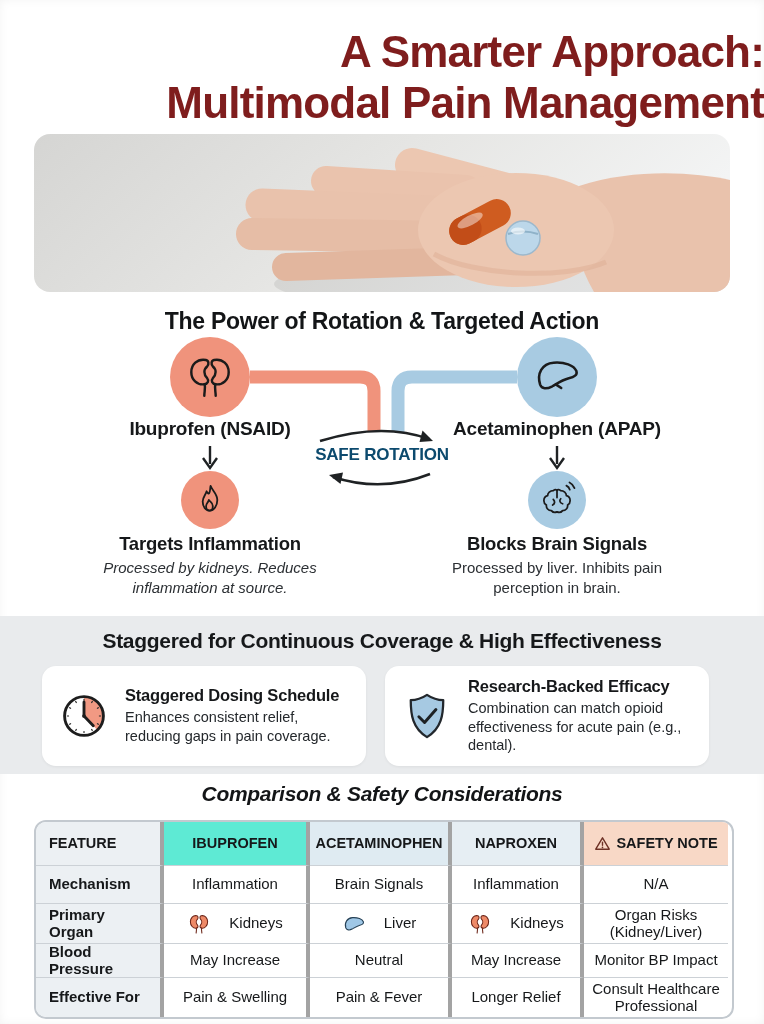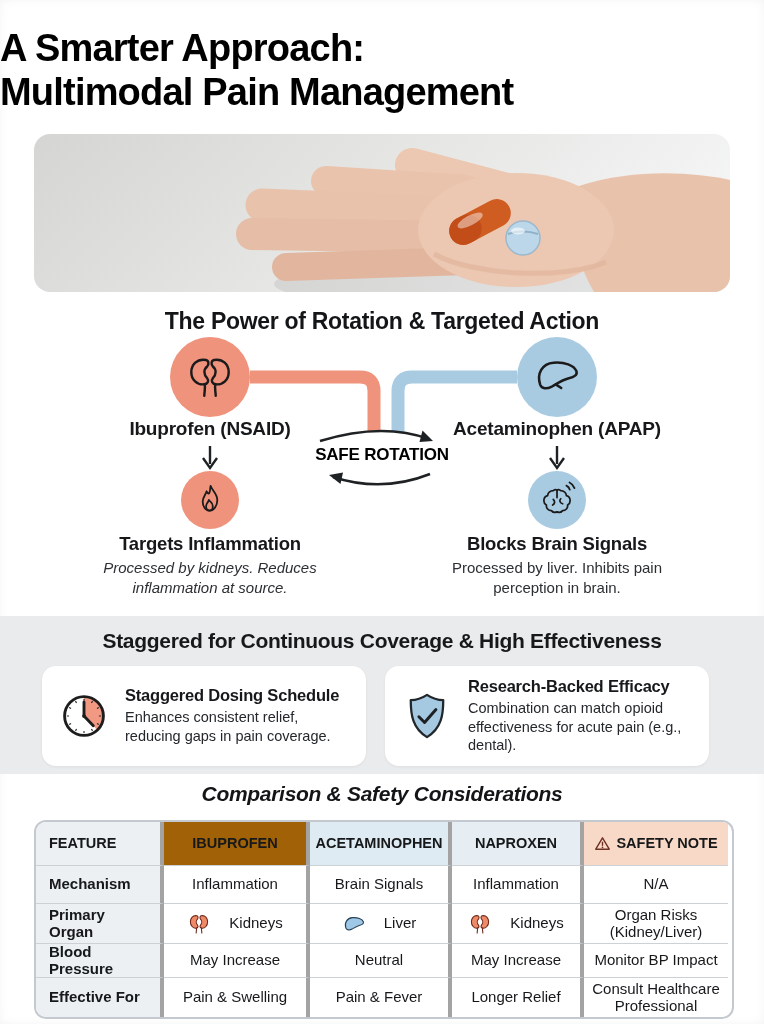--- a/index.html
+++ b/index.html
@@ -2,41 +2,41 @@
 <html><head>
 <meta charset="utf-8">
 <style>
   html,body{margin:0;padding:0;background:#ffffff;}
   #page{
     position:relative;width:764px;height:1024px;background:#ffffff;
     font-family:"Liberation Sans",sans-serif;color:#16181a;overflow:hidden;
     box-shadow:inset 0 0 10px rgba(0,0,0,.05);
   }
   
-  .title{position:absolute;top:26px;left:0;width:764px;text-align:left;
-    font-size:38px;font-weight:700;letter-spacing:-.8px;line-height:1.17;color:#000000;}
+  .title{position:absolute;top:26px;left:0;width:764px;text-align:right;
+    font-size:44px;font-weight:700;letter-spacing:-.8px;line-height:1.17;color:#7f1d1d;}
   
   .photo{position:absolute;top:134px;left:34px;width:696px;height:158px;border-radius:16px;overflow:hidden;}
   
   .h-sec{position:absolute;left:0;width:764px;text-align:center;font-weight:700;color:#131517;}
   .h-rotation{top:308px;font-size:23px;letter-spacing:-.3px;}
   .h-comparison{top:782px;font-size:21px;letter-spacing:-.3px;font-style:italic;}
   
   .diagram{position:absolute;top:334px;left:0;width:764px;height:266px;}
   .diagram svg.connectors{position:absolute;left:0;top:0;pointer-events:none;}
   .node{position:absolute;border-radius:50%;display:flex;align-items:center;justify-content:center;}
   .node.big{width:80px;height:80px;top:3px;}
   .node.small{width:58px;height:58px;top:137px;}
   .salmon{background:#F0937C;}
   .blue{background:#A8CBE2;}
   .drug-label{position:absolute;top:84px;width:280px;text-align:center;font-size:19px;font-weight:700;letter-spacing:-.2px;}
   .effect-title{position:absolute;top:199px;width:300px;text-align:center;font-size:18.5px;font-weight:700;letter-spacing:-.2px;}
   .effect-caption{position:absolute;top:224px;width:280px;text-align:center;font-size:15px;line-height:1.32;color:#2b2f33;}
   .rotation-label{position:absolute;top:111px;left:282px;width:200px;text-align:center;
-    font-size:17px;font-weight:700;letter-spacing:-.2px;color:#000000;}
+    font-size:17px;font-weight:700;letter-spacing:-.2px;color:#0c4a6e;}
   
   .band{position:absolute;top:608px;left:0;width:764px;height:158px;background:#E9EBED;margin-top:8px;}
   .band-heading{margin-top:13px;text-align:center;font-size:21px;font-weight:700;letter-spacing:-.3px;}
   .cards{display:flex;gap:19px;padding:13px 55px 0 42px;}
   .card{flex:1;background:#ffffff;border-radius:14px;padding:11px 14px;display:flex;align-items:center;gap:13px;
     box-shadow:0 1px 3px rgba(0,0,0,.06);}
   .card-icon{flex:0 0 56px;height:56px;display:flex;align-items:center;justify-content:center;}
   .card-title{font-size:16.5px;font-weight:700;letter-spacing:-.2px;margin-bottom:3px;}
   .card-body{font-size:14.5px;line-height:1.28;color:#24282c;}
   
@@ -44,21 +44,21 @@
   .ctable{display:grid;grid-template-columns:128px 146px 142px 132px 144px;}
   .cell{border-right:4px solid #a3a3a3;border-bottom:1px solid #ccd1d6;
     display:flex;align-items:center;justify-content:center;text-align:center;
     font-size:15px;line-height:1.12;padding:2px 7px;background:#fff;}
   .cell.last-col{border-right:none;}
   .cell.last-row{border-bottom:none;}
   .cell.head{height:39px;font-size:14.5px;font-weight:700;}
   .cell.r1{height:33px;} .cell.r2{height:35px;} .cell.r3{height:29px;} .cell.r4{height:35px;}
   .cell.feature{justify-content:flex-start;text-align:left;font-weight:700;background:#ECF0F3;padding-left:13px;}
   .bg-feature-h{background:#EDF0F2;}
-  .bg-peach{background:#a16207;text-align:center;}
+  .bg-peach{background:#5eead4;text-align:center;}
   .bg-blue{background:#DFEBF2;}
   .bg-blue2{background:#E6EEF3;}
   .bg-peach2{background:#F8D8C6;}
   .organ-cell{gap:18px;}
   .hgap{display:inline-flex;align-items:center;gap:5px;}
 </style>
 </head>
 <body>
 
 <div id="page">

